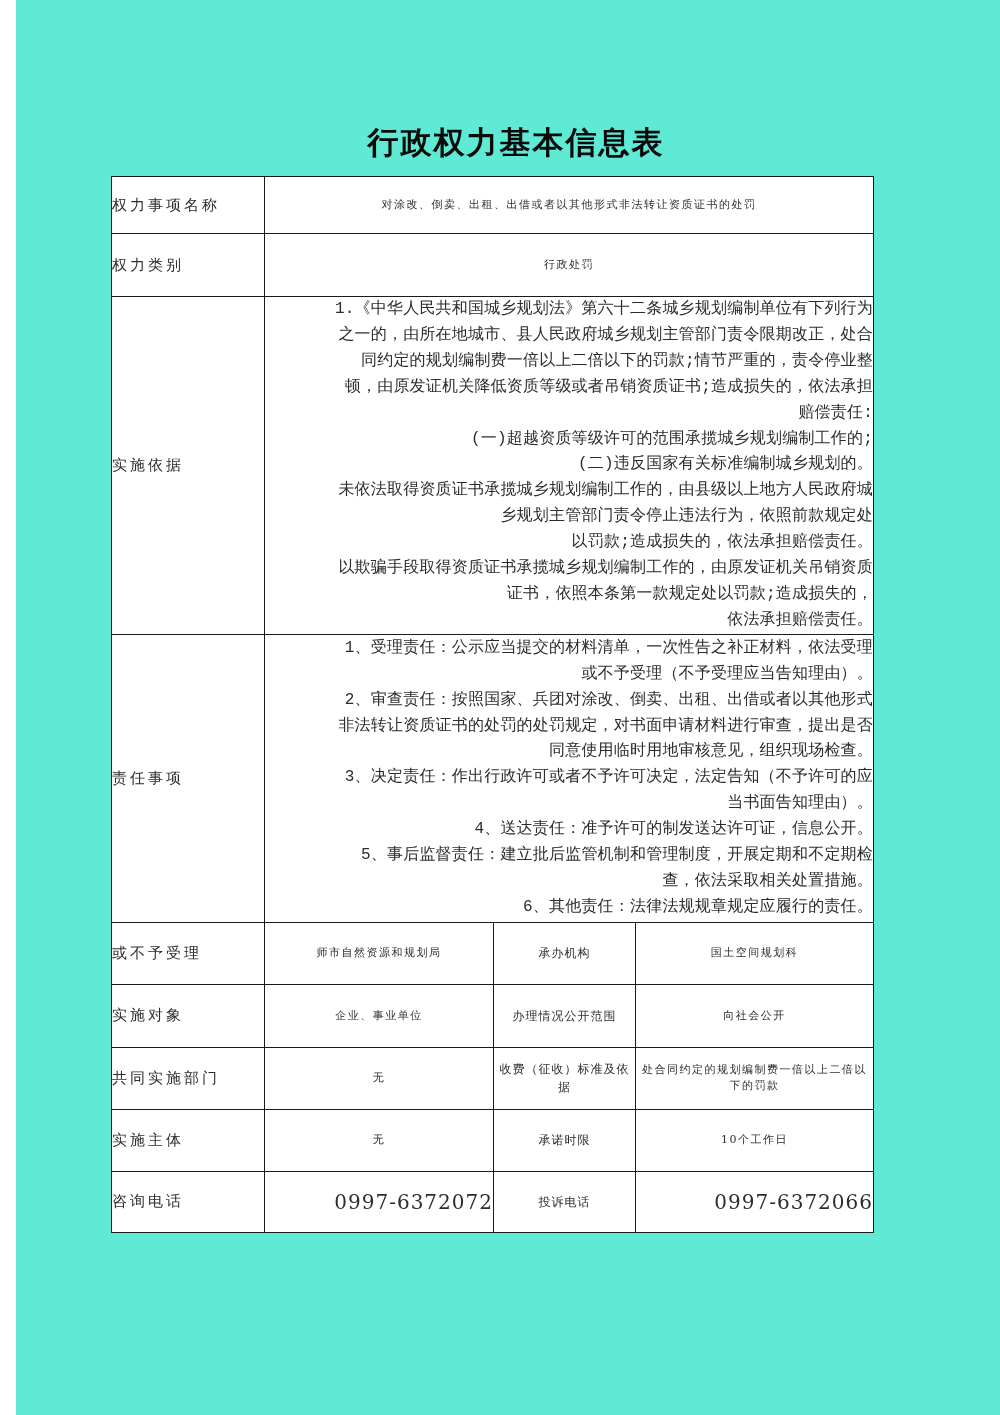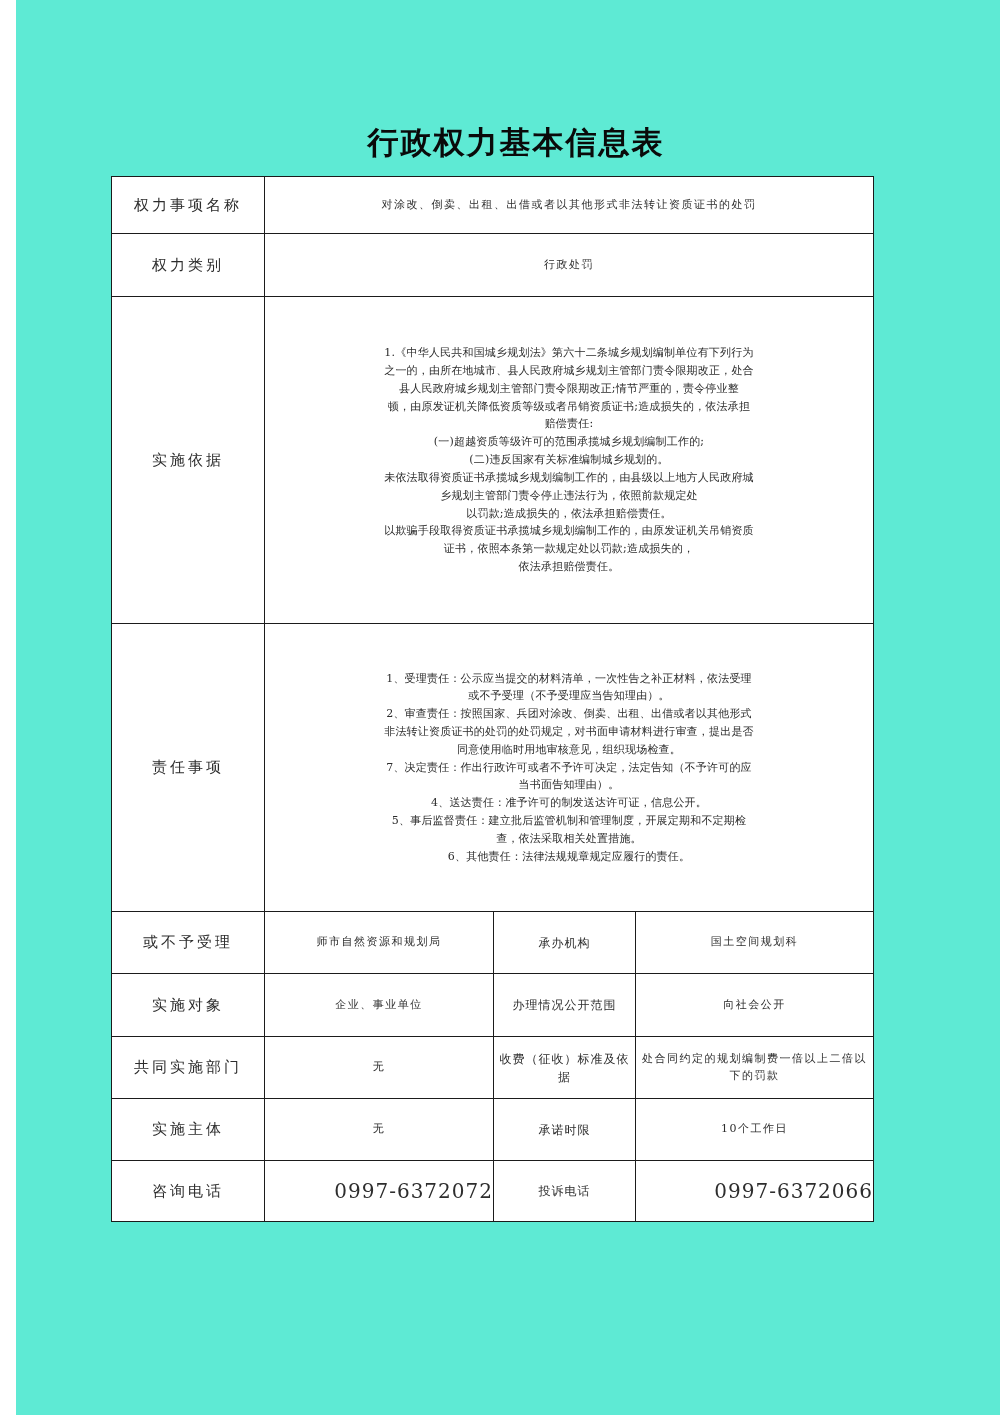--- a/index.html
+++ b/index.html
@@ -48,21 +48,20 @@
     color: #2a2a2a;
   }
   table.main-table td {
     border: 1px solid #1b1b1b;
     padding: 0;
     vertical-align: middle;
     background: #fff;
   }
 
   .lbl {
-    text-align: center;
     letter-spacing: 3px;
     font-size: 15px;
     padding: 4px 2px;
     color: #2d2d2d;
   }
   .lbl-sm {
     text-align: center;
     letter-spacing: 1px;
     font-size: 12px;
     padding: 4px 4px;
@@ -78,26 +77,27 @@
     color: #2d2d2d;
   }
   .val-center-num {
     text-align: right;
     letter-spacing: 1px;
     font-size: 20px;
     padding: 5px 6px;
     color: #2d2d2d;
   }
   .val-body {
-    text-align: center;
-    font-size: 11px;
+    text-align: right;
+    font-size: 16px;
     line-height: 1.62;
     padding: 8px 9px 9px 9px;
     letter-spacing: 0.2px;
     color: #2c2c2c;
+    font-family: Liberation Mono, monospace;
   }
   .val-body .ln {
     display: block;
     white-space: pre;
   }
   .empty-cell { height: 64px; }
 
   .r1 { height: 57px; }
   .r2 { height: 63px; }
   .r3 { height: 327px; }
@@ -133,21 +133,21 @@
       <tr class="r2">
         <td class="lbl">权力类别</td>
         <td class="val-center" colspan="3">行政处罚</td>
       </tr>
 
       <tr class="r3">
         <td class="lbl">实施依据</td>
         <td class="val-body" colspan="3">
             <span class="ln">1.《中华人民共和国城乡规划法》第六十二条城乡规划编制单位有下列行为</span>
             <span class="ln">之一的，由所在地城市、县人民政府城乡规划主管部门责令限期改正，处合</span>
-            <span class="ln">县人民政府城乡规划主管部门责令限期改正;情节严重的，责令停业整</span>
+            <span class="ln">同约定的规划编制费一倍以上二倍以下的罚款;情节严重的，责令停业整</span>
             <span class="ln">顿，由原发证机关降低资质等级或者吊销资质证书;造成损失的，依法承担</span>
             <span class="ln">赔偿责任:</span>
             <span class="ln">(一)超越资质等级许可的范围承揽城乡规划编制工作的;</span>
             <span class="ln">(二)违反国家有关标准编制城乡规划的。</span>
             <span class="ln">未依法取得资质证书承揽城乡规划编制工作的，由县级以上地方人民政府城</span>
             <span class="ln">乡规划主管部门责令停止违法行为，依照前款规定处</span>
             <span class="ln">以罚款;造成损失的，依法承担赔偿责任。</span>
             <span class="ln">以欺骗手段取得资质证书承揽城乡规划编制工作的，由原发证机关吊销资质</span>
             <span class="ln">证书，依照本条第一款规定处以罚款;造成损失的，</span>
             <span class="ln">依法承担赔偿责任。</span>
@@ -155,21 +155,21 @@
       </tr>
 
       <tr class="r4">
         <td class="lbl">责任事项</td>
         <td class="val-body" colspan="3">
             <span class="ln">1、受理责任：公示应当提交的材料清单，一次性告之补正材料，依法受理</span>
             <span class="ln">或不予受理（不予受理应当告知理由）。</span>
             <span class="ln">2、审查责任：按照国家、兵团对涂改、倒卖、出租、出借或者以其他形式</span>
             <span class="ln">非法转让资质证书的处罚的处罚规定，对书面申请材料进行审查，提出是否</span>
             <span class="ln">同意使用临时用地审核意见，组织现场检查。</span>
-            <span class="ln">7、决定责任：作出行政许可或者不予许可决定，法定告知（不予许可的应</span>
+            <span class="ln">3、决定责任：作出行政许可或者不予许可决定，法定告知（不予许可的应</span>
             <span class="ln">当书面告知理由）。</span>
             <span class="ln">4、送达责任：准予许可的制发送达许可证，信息公开。</span>
             <span class="ln">5、事后监督责任：建立批后监管机制和管理制度，开展定期和不定期检</span>
             <span class="ln">查，依法采取相关处置措施。</span>
             <span class="ln">6、其他责任：法律法规规章规定应履行的责任。</span>
           </td>
       </tr>
 
       <tr class="r5">
         <td class="lbl">或不予受理</td>

